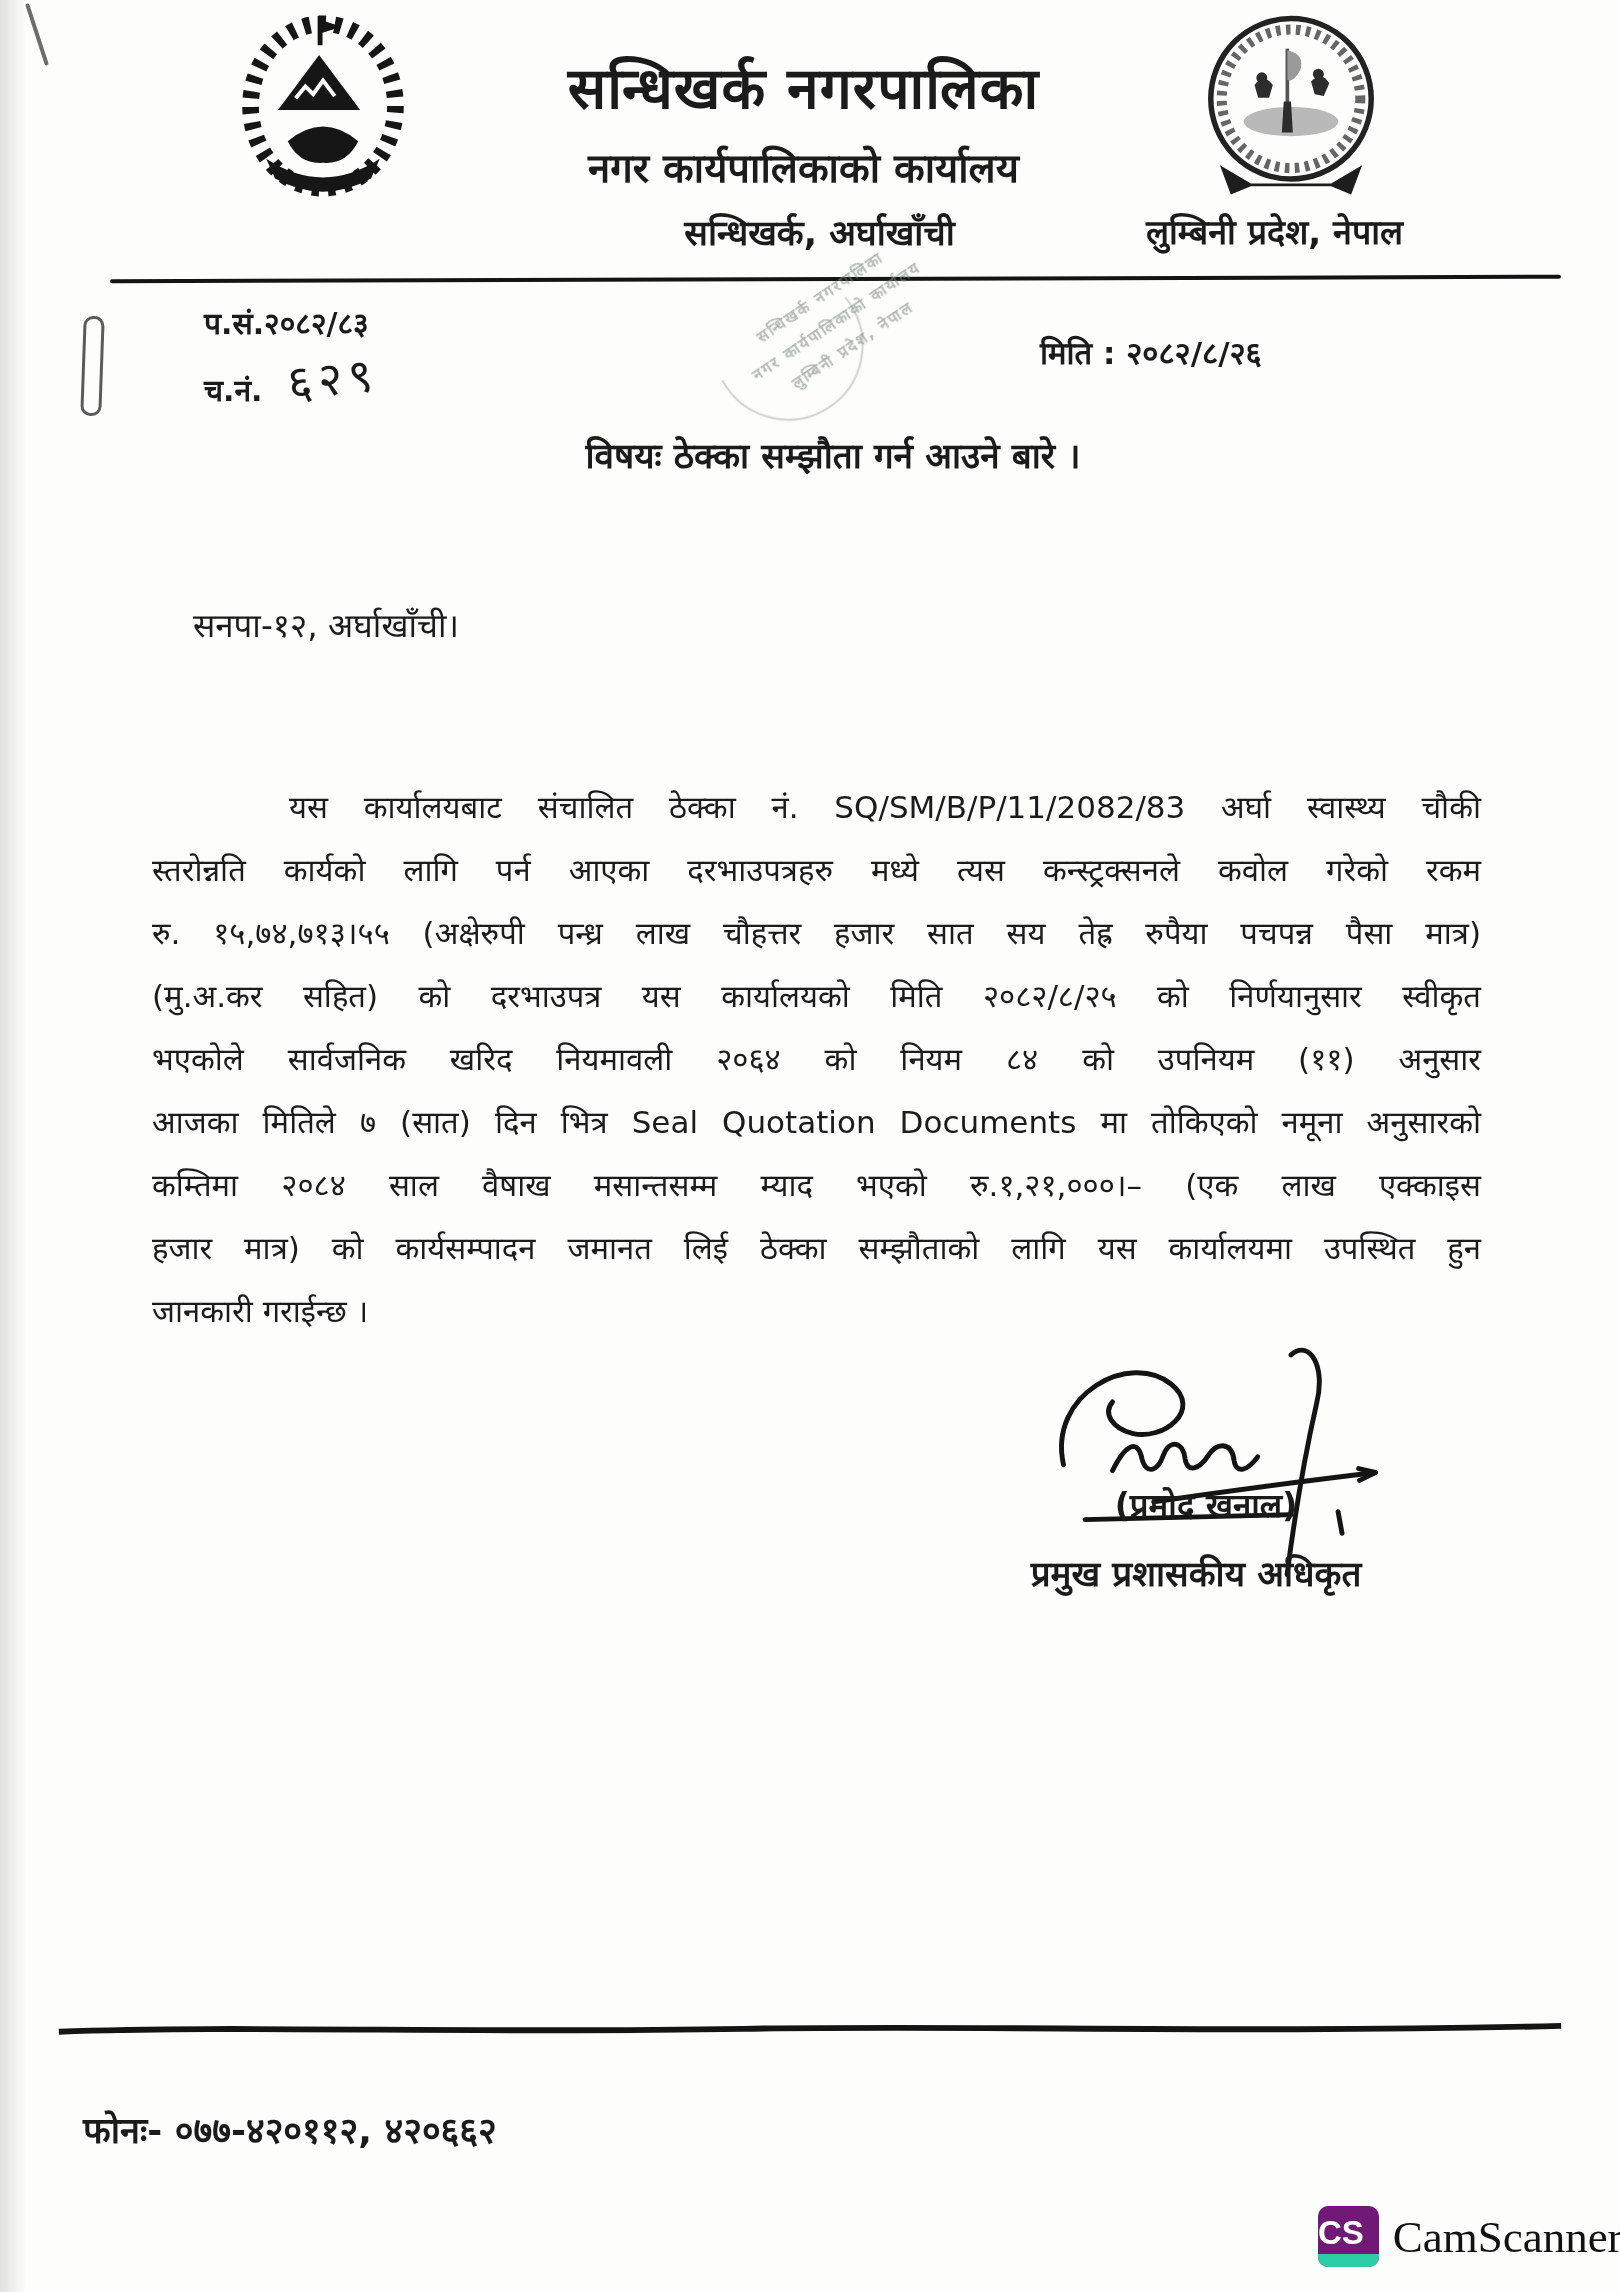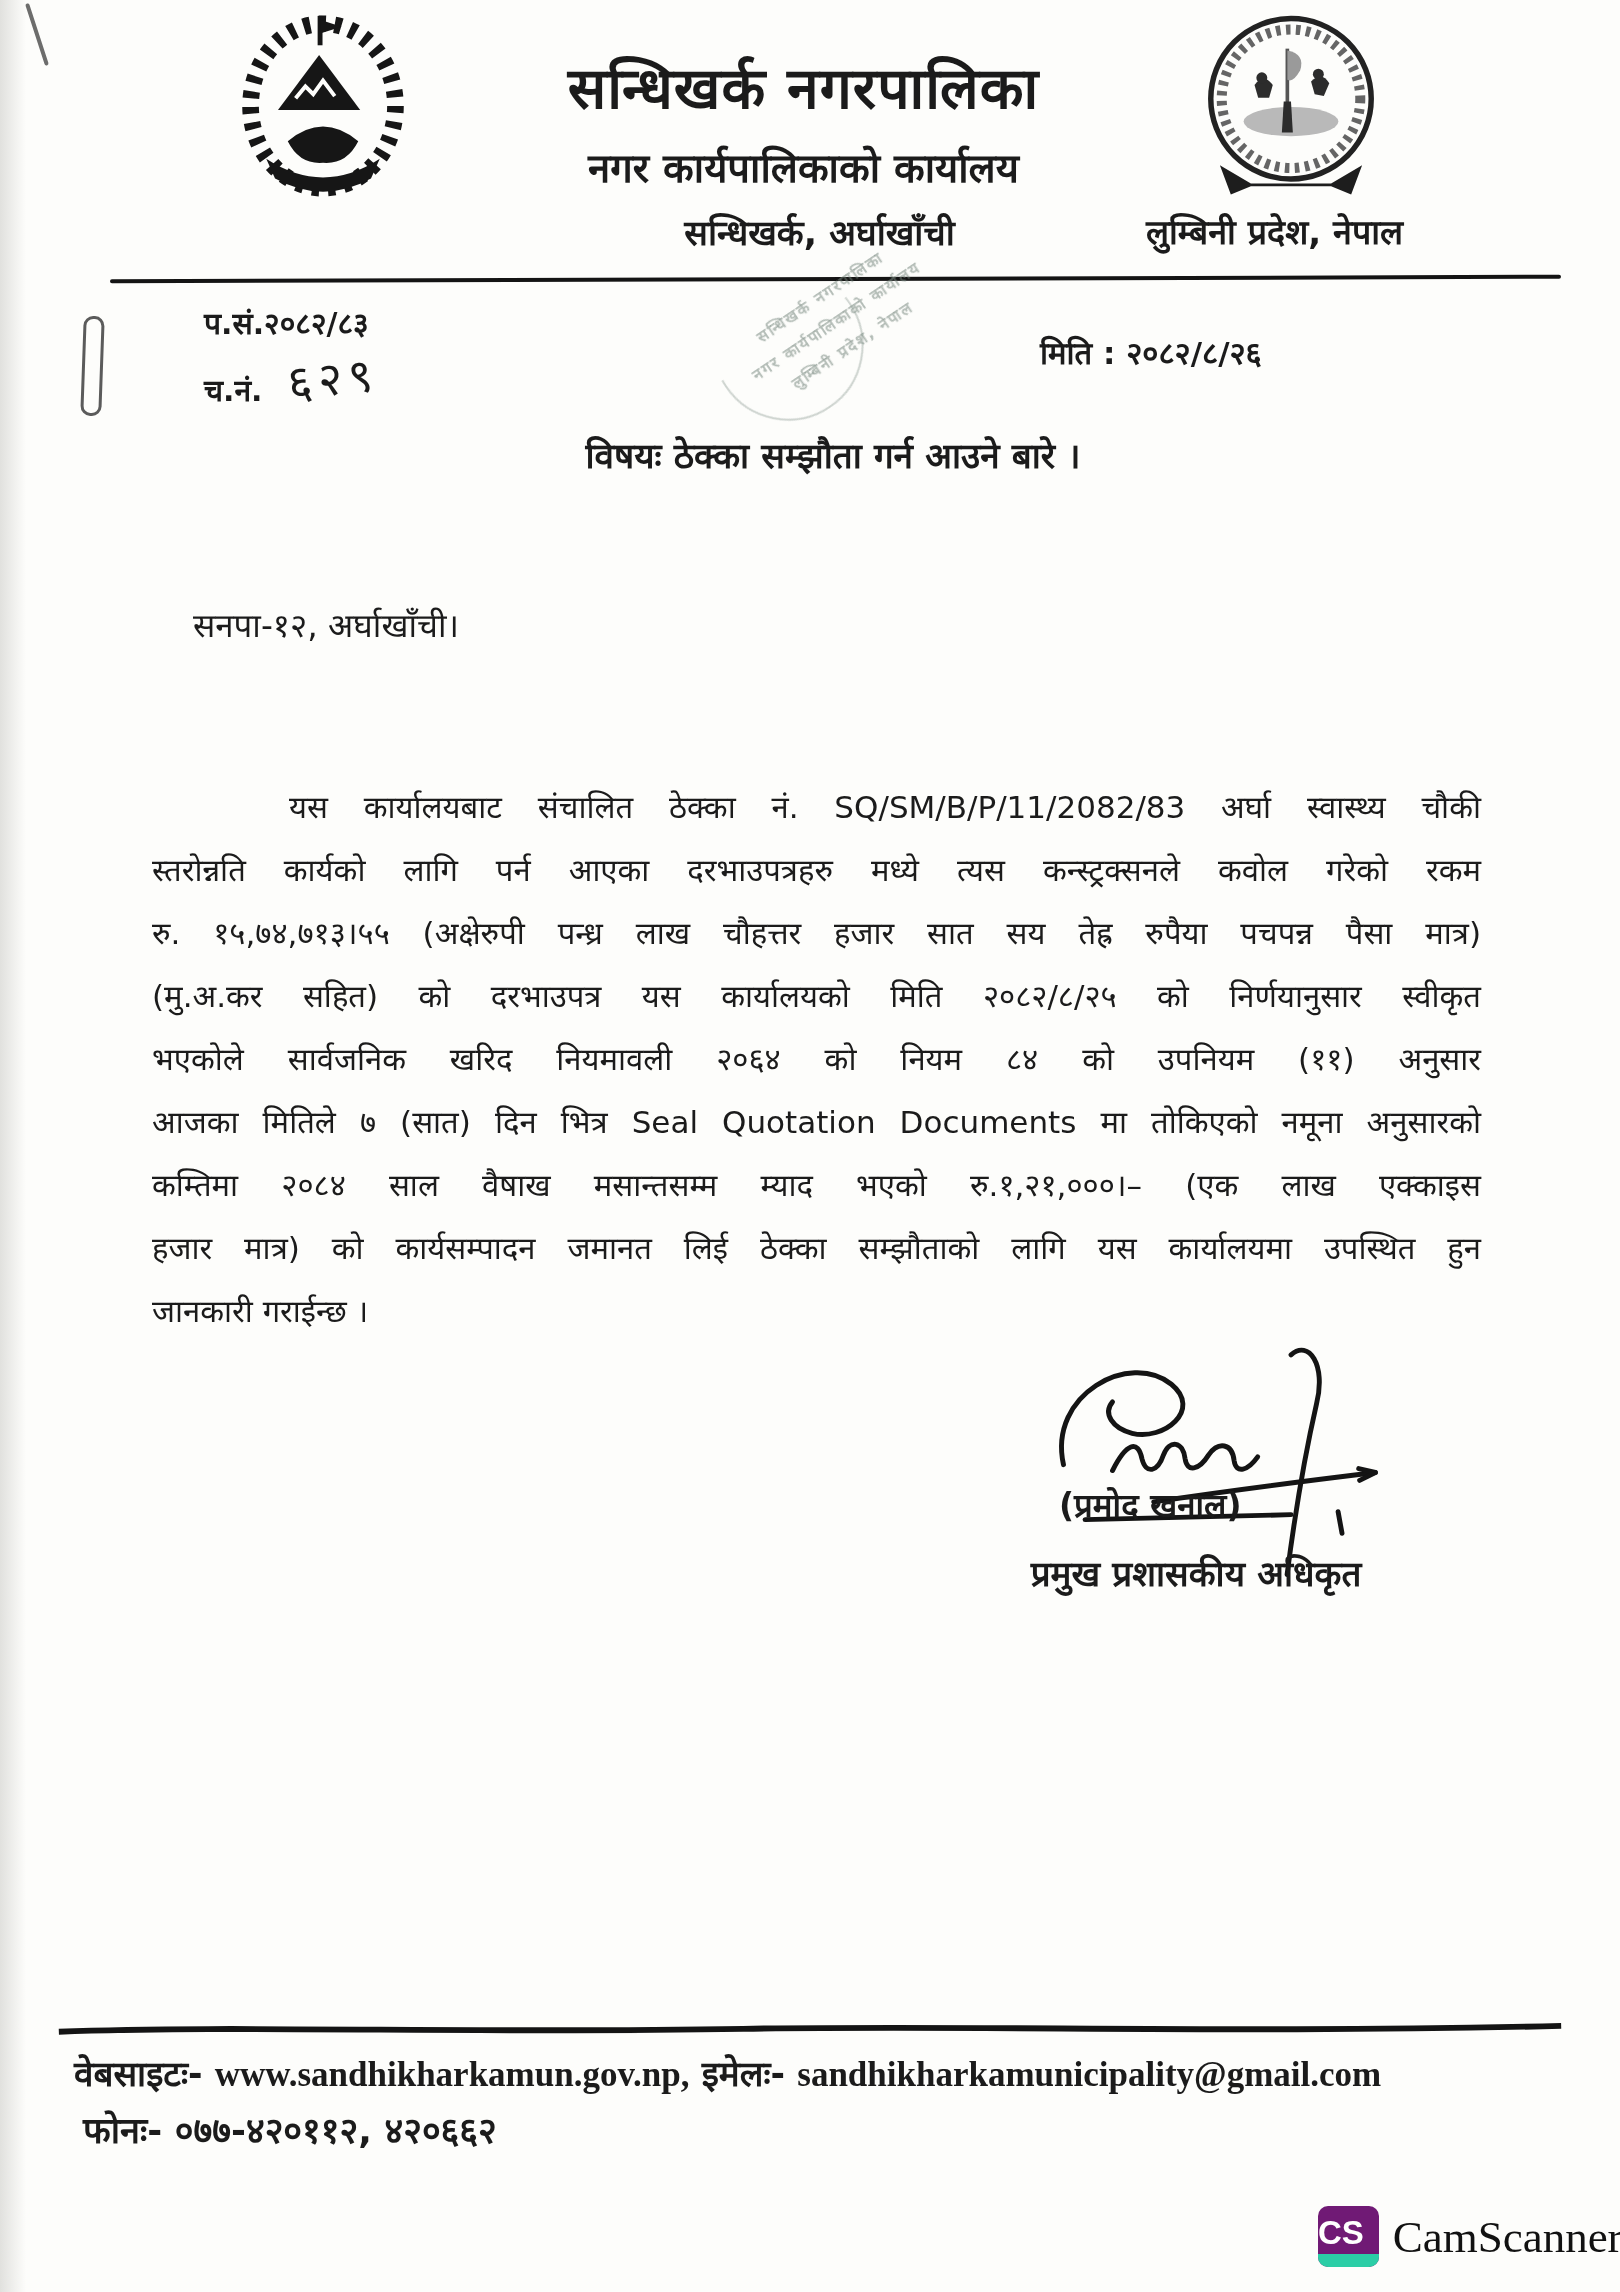--- a/index.html
+++ b/index.html
@@ -45,21 +45,21 @@
   .addr1{left:193px;top:541px;font-size:33px;font-weight:500;}
   .addr2{left:193px;top:602px;font-size:33px;font-weight:500;}
   
   .body-block{left:152px;top:776px;width:1329px;}
   .body-line{font-size:31px;font-weight:500;height:63px;line-height:63px;
     text-align:justify;text-align-last:justify;white-space:nowrap;}
   .body-line.first{text-indent:137px;}
   .body-line.last{text-align-last:left;}
   
   .sig-svg{left:1034px;top:1345px;}
-  .sig-name{left:1059px;top:1482px;width:294px;text-align:left;
+  .sig-name{left:1059px;top:1482px;width:294px;text-align:center;
     font-size:33px;font-weight:600;}
   .sig-title{left:1010px;top:1549px;width:372px;text-align:center;
     font-size:35px;font-weight:600;}
   
   .footer-rule{left:57px;top:2021px;}
   .footer-line1{left:74px;top:2049px;width:1480px;font-size:35px;font-weight:700;
     white-space:nowrap;}
   .lat{font-family:"Liberation Serif",serif;font-weight:700;}
   .footer-line2{left:83px;top:2105px;width:1460px;text-align:left;
     font-size:36px;font-weight:700;}
@@ -165,26 +165,20 @@
     </svg>
   </div>
   <div class="abs sig-name">(प्रमोद खनाल)</div>
   <div class="abs sig-title">प्रमुख प्रशासकीय अधिकृत</div>
 
   <div class="abs footer-rule">
     <svg width="1506" height="17.6" viewBox="0 0 1537 18">
       <path d="M0 11 C 180 4, 420 13, 700 8 C 950 4, 1200 13, 1537 5" fill="none" stroke="#141414" stroke-width="6"></path>
     </svg>
   </div>
-  <div class="abs footer-line1">
-    <span>वेबसाइटः-</span>
-    <span class="lat">www.sandhikharkamun.gov.np,</span>
-    <span>इमेलः-</span>
-    <span class="lat">sandhikharkamunicipality@gmail.com</span>
-  </div>
   <div class="abs footer-line2">फोनः- ०७७-४२०११२, ४२०६६२</div>
 
   <div class="abs cs-badge">
     <div class="cs-icon">
       <span>CS</span>
       <div class="accent"></div>
     </div>
     <div class="cs-label">CamScanner</div>
   </div>
 

